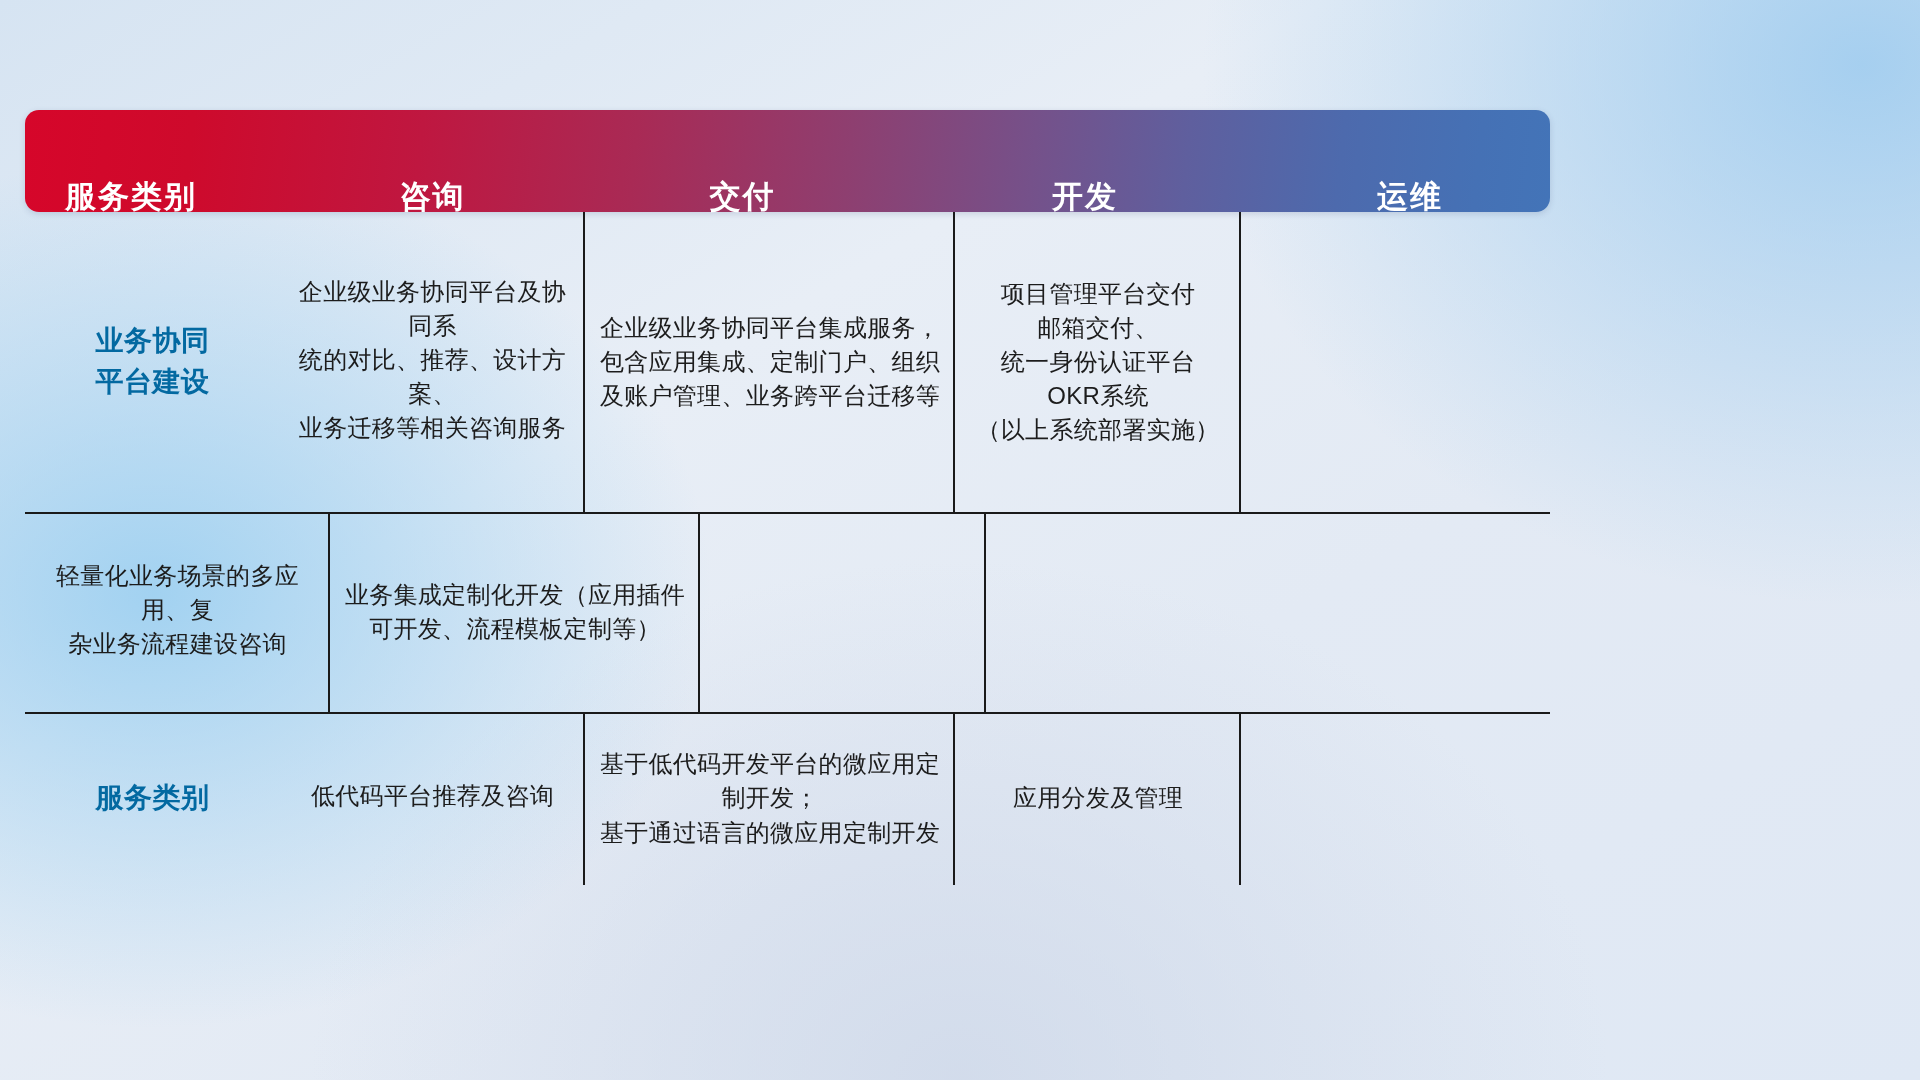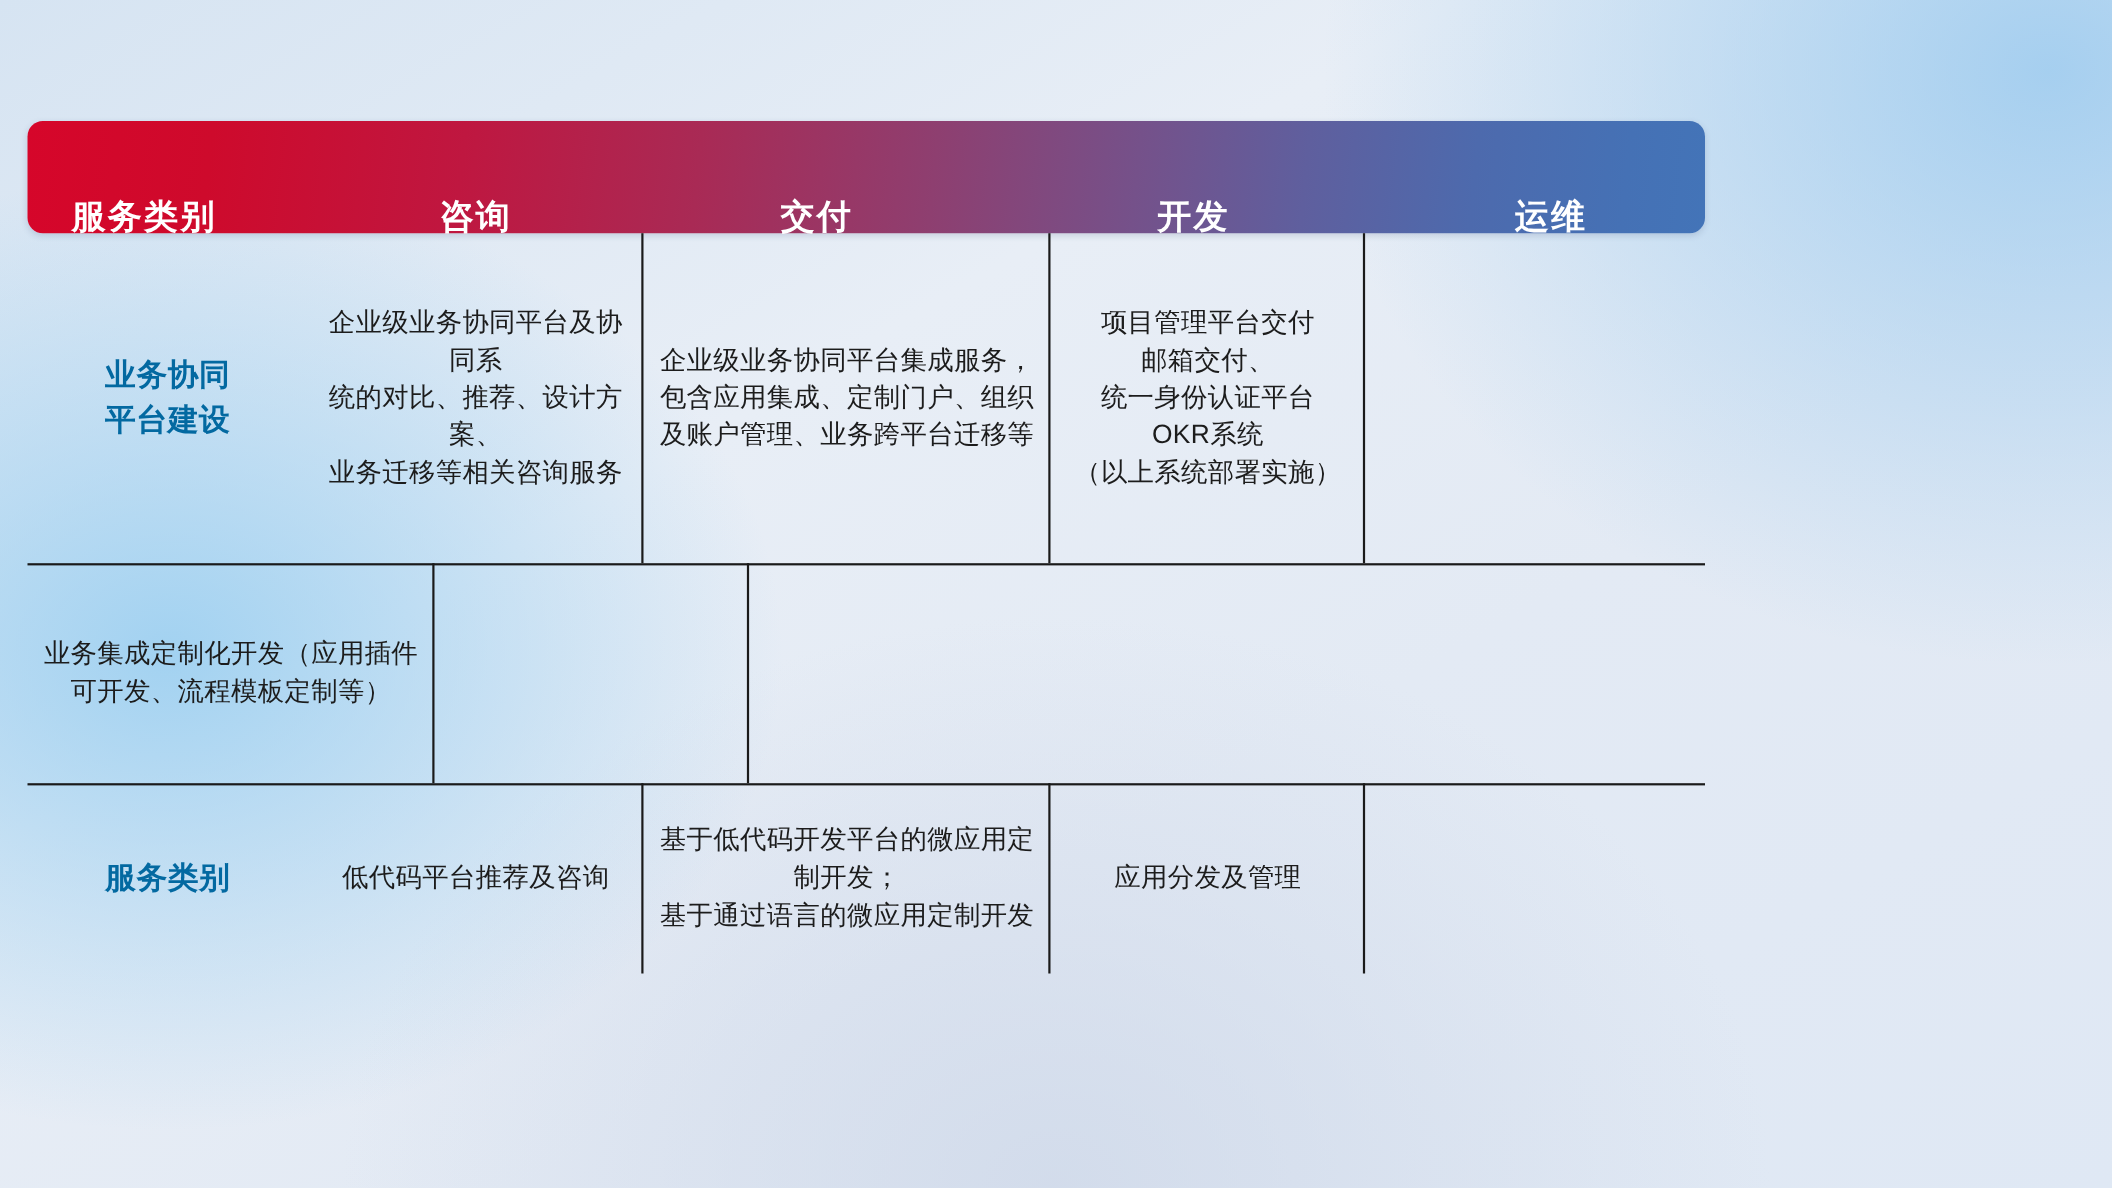--- a/index.html
+++ b/index.html
@@ -100,21 +100,21 @@
     box-sizing: border-box;
     padding: 0 12px;
     font-size: 24px;
     line-height: 1.42;
     color: #1c1c1c;
     text-align: center;
     white-space: pre-line;
     letter-spacing: 0.3px;
   }
   .td.c0 { width: 255px; }
-  .td.c1 { width: 305px; }
+  .td.c1 { width: 305px; font-family: Liberation Mono, monospace; }
   .td.c2 { width: 370px; }
   .td.c3 { width: 286px; }
   .td.c4 { width: 280px; }
 
   
   .td.c1::after,
   .td.c2::after,
   .td.c3::after {
     content: "";
     position: absolute;
@@ -162,20 +162,22 @@
 包含应用集成、定制门户、组织
 及账户管理、业务跨平台迁移等</div>
         <div class="td c3">项目管理平台交付
 邮箱交付、
 统一身份认证平台
 OKR系统
 （以上系统部署实施）</div>
       </div>
 
       <div class="tr r1">
+        <div class="td c1">轻量化业务场景的多应用、复
+杂业务流程建设咨询</div>
         <div class="td c2">业务集成定制化开发（应用插件
 可开发、流程模板定制等）</div>
         <div class="td c3"></div>
         <div class="td c4"></div>
       </div>
 
       <div class="tr r2">
         <div class="td c0"><span class="cat">服务类别</span></div>
         <div class="td c1">低代码平台推荐及咨询</div>
         <div class="td c2">基于低代码开发平台的微应用定

